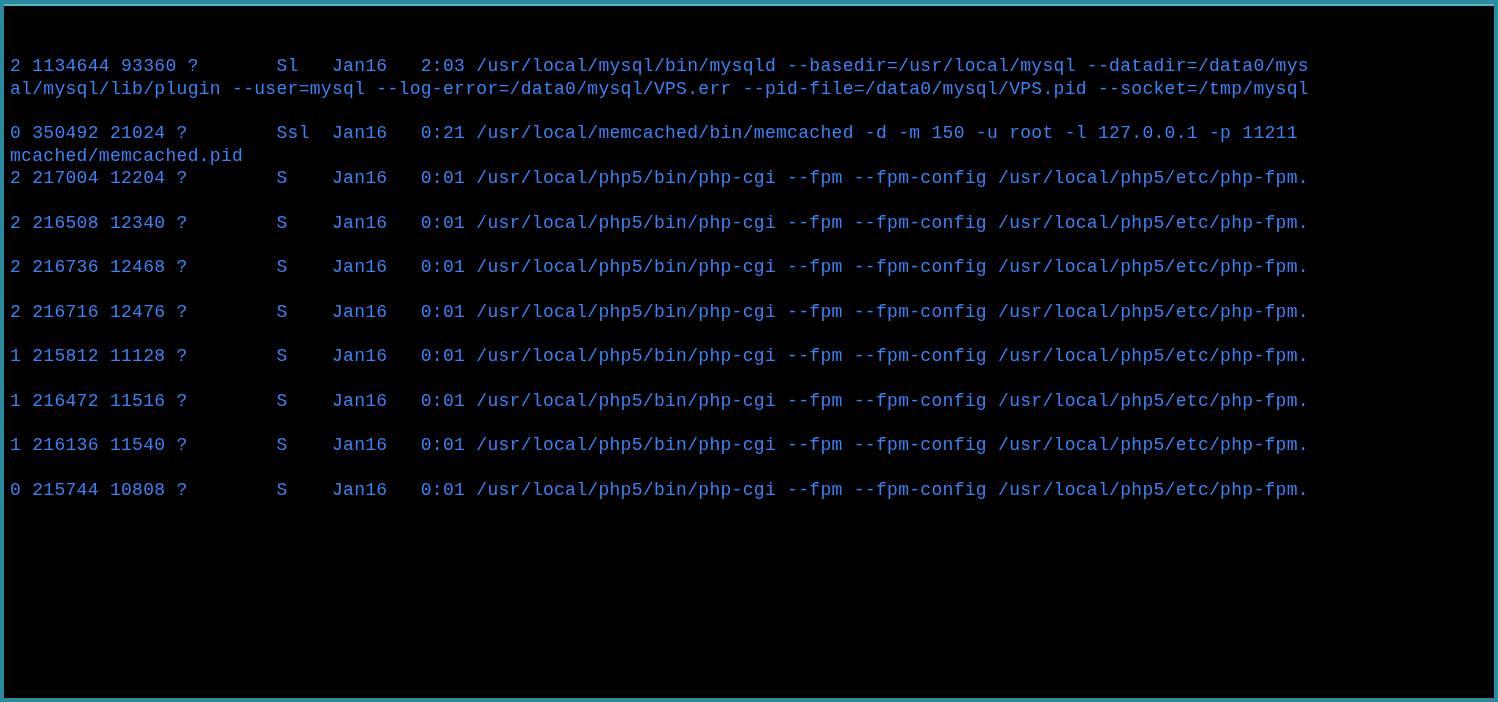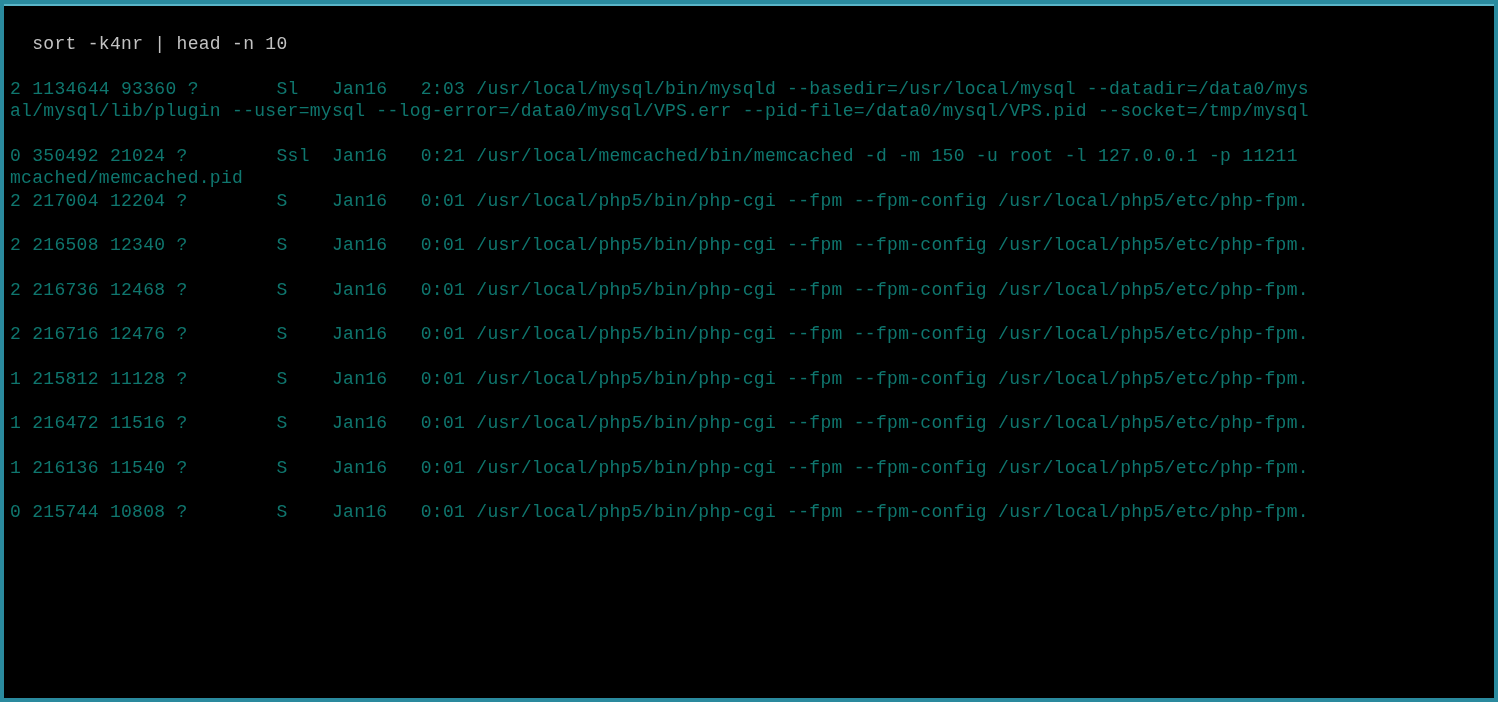--- a/index.html
+++ b/index.html
@@ -25,27 +25,26 @@
       color: #c2c2c2;
       line-height: 1.25;
       white-space: pre;
       overflow: hidden;
       letter-spacing: 0.3px;
     }
     .command-line {
       color: #c2c2c2;
     }
     .output-line {
-      color: #0f766e;
+      color: #3b82f6;
       display: block;
     }
     .blank-line {
       height: 22px;
       display: block;
     }
   </style>
 </head>
 <body>
 
 <div class="terminal-container">
-  <span class="command-line">sort -k4nr | head -n 10</span>
   <div id="output-area"><span class="output-line">2 1134644 93360 ?       Sl   Jan16   2:03 /usr/local/mysql/bin/mysqld --basedir=/usr/local/mysql --datadir=/data0/mys</span><span class="output-line">al/mysql/lib/plugin --user=mysql --log-error=/data0/mysql/VPS.err --pid-file=/data0/mysql/VPS.pid --socket=/tmp/mysql</span><span class="blank-line">&nbsp;</span><span class="output-line">0 350492 21024 ?        Ssl  Jan16   0:21 /usr/local/memcached/bin/memcached -d -m 150 -u root -l 127.0.0.1 -p 11211 </span><span class="output-line">mcached/memcached.pid</span><span class="output-line">2 217004 12204 ?        S    Jan16   0:01 /usr/local/php5/bin/php-cgi --fpm --fpm-config /usr/local/php5/etc/php-fpm.</span><span class="blank-line">&nbsp;</span><span class="output-line">2 216508 12340 ?        S    Jan16   0:01 /usr/local/php5/bin/php-cgi --fpm --fpm-config /usr/local/php5/etc/php-fpm.</span><span class="blank-line">&nbsp;</span><span class="output-line">2 216736 12468 ?        S    Jan16   0:01 /usr/local/php5/bin/php-cgi --fpm --fpm-config /usr/local/php5/etc/php-fpm.</span><span class="blank-line">&nbsp;</span><span class="output-line">2 216716 12476 ?        S    Jan16   0:01 /usr/local/php5/bin/php-cgi --fpm --fpm-config /usr/local/php5/etc/php-fpm.</span><span class="blank-line">&nbsp;</span><span class="output-line">1 215812 11128 ?        S    Jan16   0:01 /usr/local/php5/bin/php-cgi --fpm --fpm-config /usr/local/php5/etc/php-fpm.</span><span class="blank-line">&nbsp;</span><span class="output-line">1 216472 11516 ?        S    Jan16   0:01 /usr/local/php5/bin/php-cgi --fpm --fpm-config /usr/local/php5/etc/php-fpm.</span><span class="blank-line">&nbsp;</span><span class="output-line">1 216136 11540 ?        S    Jan16   0:01 /usr/local/php5/bin/php-cgi --fpm --fpm-config /usr/local/php5/etc/php-fpm.</span><span class="blank-line">&nbsp;</span><span class="output-line">0 215744 10808 ?        S    Jan16   0:01 /usr/local/php5/bin/php-cgi --fpm --fpm-config /usr/local/php5/etc/php-fpm.</span></div>
 </div>
 
 </body></html>

